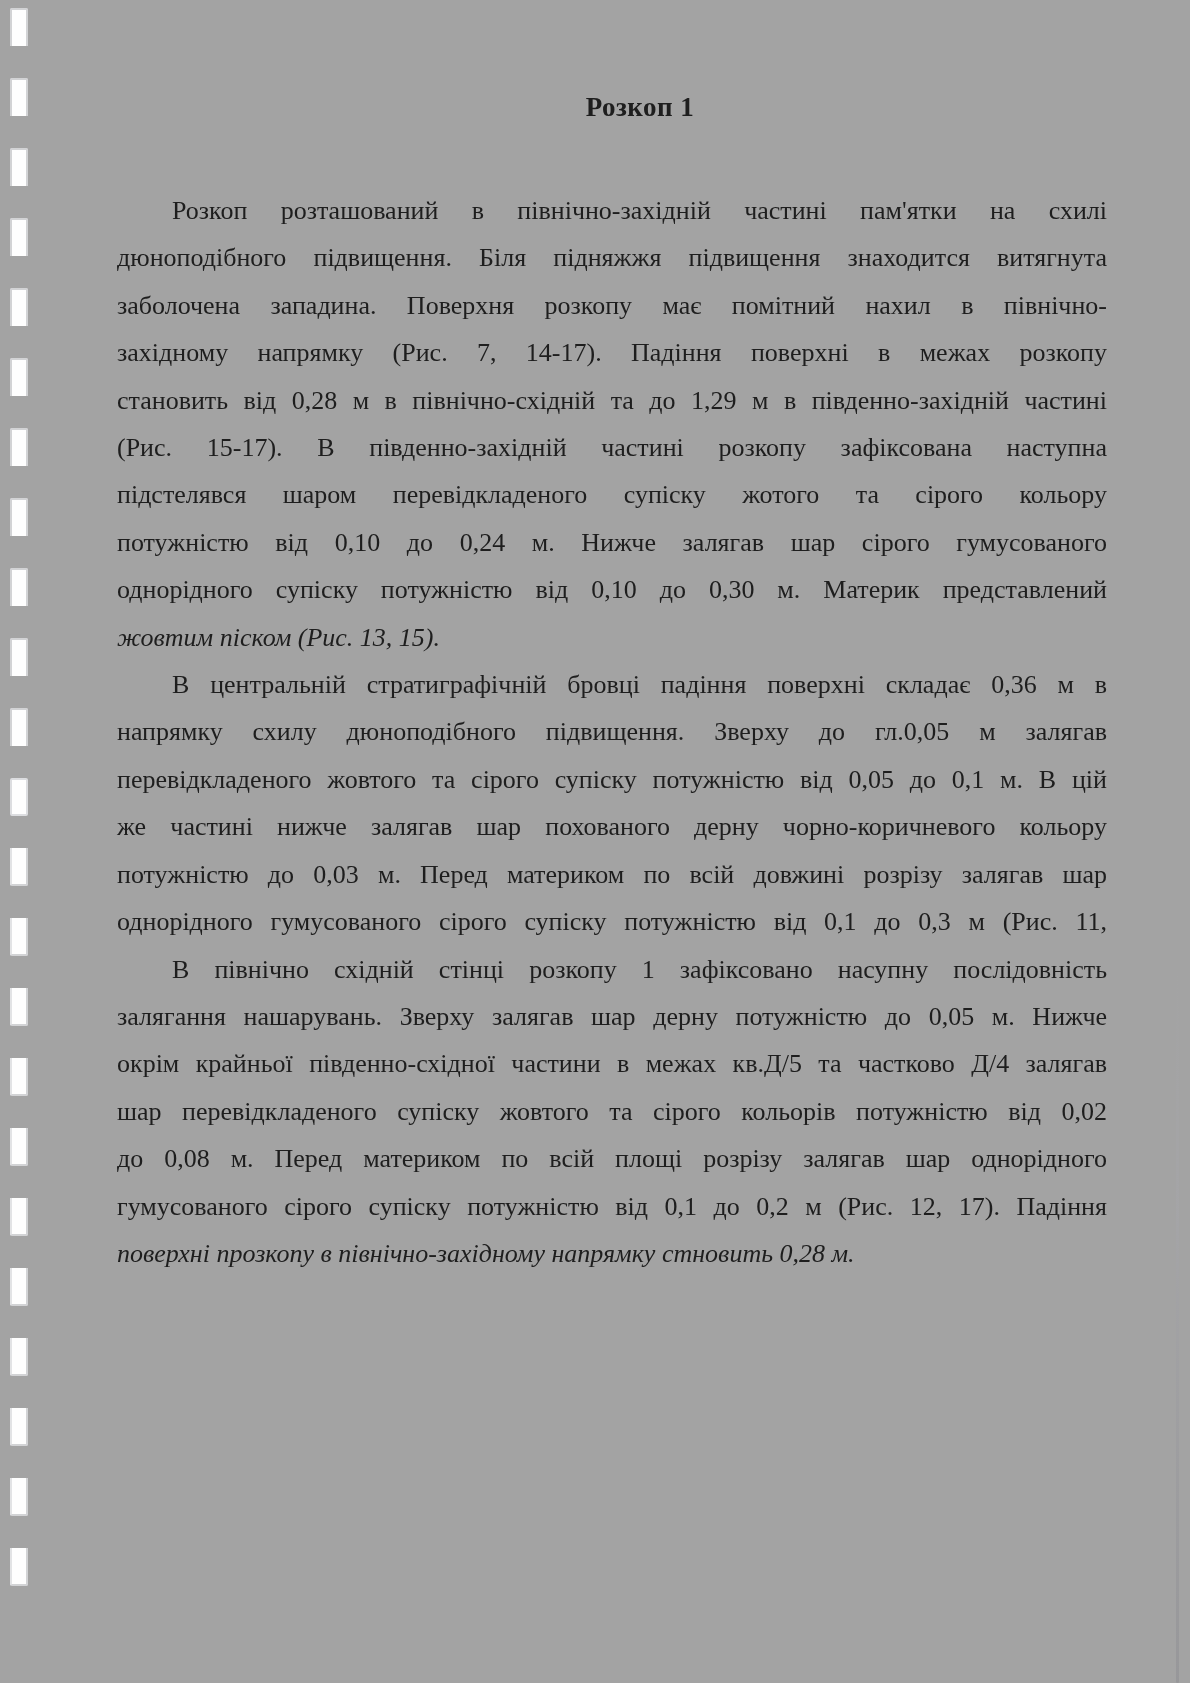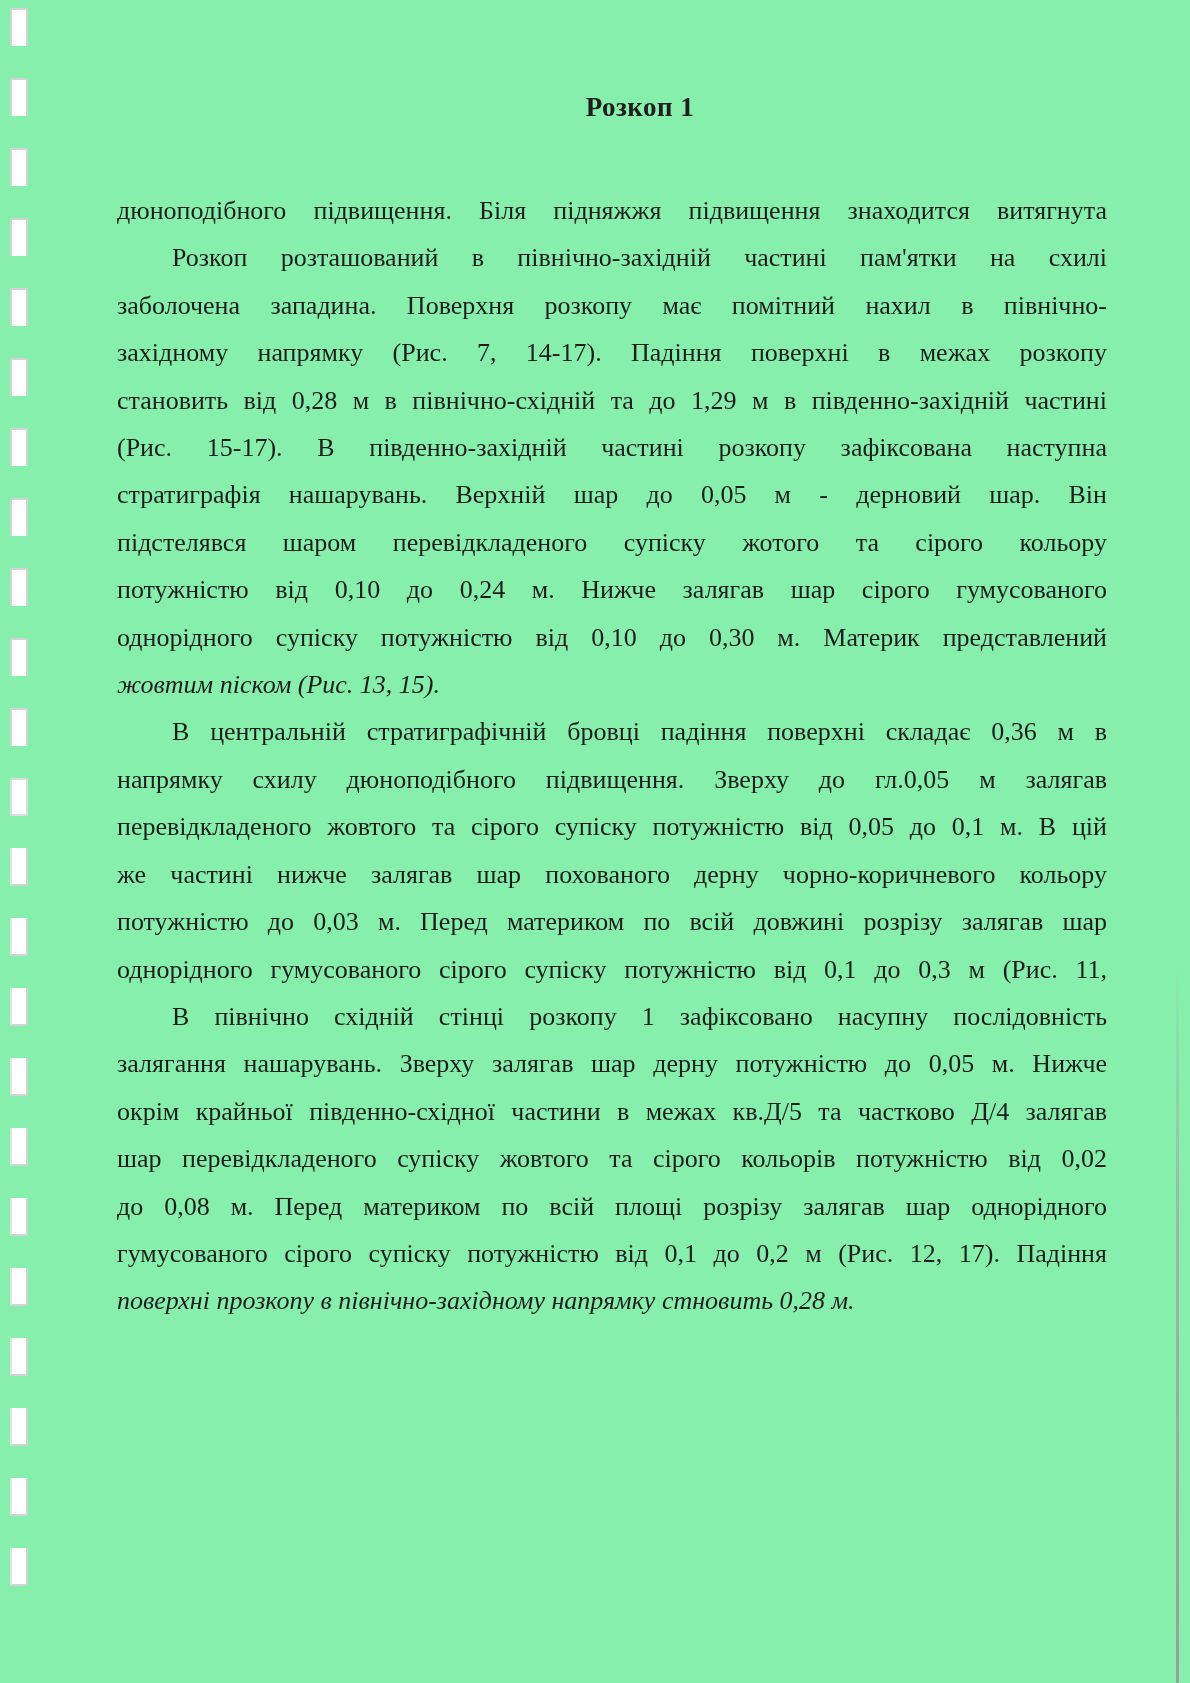--- a/index.html
+++ b/index.html
@@ -4,21 +4,21 @@
 <style>
   html, body {
     margin: 0;
     padding: 0;
     background: #ffffff;
   }
   .page {
     position: relative;
     width: 1190px;
     height: 1683px;
-    background: #86efac;
+    background: #a3a3a3;
     overflow: hidden;
     font-family: "Liberation Serif", "DejaVu Serif", serif;
     color: #1e1e1e;
   }
 
   
   .binding-marks { position: absolute; left: 0; top: 0; width: 40px; height: 100%; }
   .binding-hole {
     position: absolute;
     left: 10px;
@@ -94,27 +94,26 @@
       <div class="binding-hole bottom" style="top: 1268px;"></div>
       <div class="binding-hole bottom" style="top: 1338px;"></div>
       <div class="binding-hole bottom" style="top: 1408px;"></div>
       <div class="binding-hole bottom" style="top: 1478px;"></div>
       <div class="binding-hole bottom" style="top: 1548px;"></div>
     </div>
   <div class="edge-shadow"></div>
   <div class="content">
     <div class="doc-title">Розкоп 1</div>
     <div class="doc-body">
+        <div class="line first">Розкоп розташований в північно-західній частині пам'ятки на схилі</div>
         <div class="line">дюноподібного підвищення. Біля підняжжя підвищення знаходится витягнута</div>
-        <div class="line first">Розкоп розташований в північно-західній частині пам'ятки на схилі</div>
         <div class="line">заболочена западина. Поверхня розкопу має помітний нахил в північно-</div>
         <div class="line">західному напрямку (Рис. 7, 14-17). Падіння поверхні в межах розкопу</div>
         <div class="line">становить від 0,28 м в північно-східній та до 1,29 м в південно-західній частині</div>
         <div class="line">(Рис. 15-17). В південно-західній частині розкопу зафіксована наступна</div>
-        <div class="line">стратиграфія нашарувань. Верхній шар до 0,05 м - дерновий шар. Він</div>
         <div class="line">підстелявся шаром перевідкладеного супіску жотого та сірого кольору</div>
         <div class="line">потужністю від 0,10 до 0,24 м. Нижче залягав шар сірого гумусованого</div>
         <div class="line">однорідного супіску потужністю від 0,10 до 0,30 м. Материк представлений</div>
         <div class="line last">жовтим піском (Рис. 13, 15).</div>
         <div class="line first">В центральній стратиграфічній бровці падіння поверхні складає 0,36 м в</div>
         <div class="line">напрямку схилу дюноподібного підвищення. Зверху до гл.0,05 м залягав</div>
         <div class="line">перевідкладеного жовтого та сірого супіску потужністю від 0,05 до 0,1 м. В цій</div>
         <div class="line">же частині нижче залягав шар похованого дерну чорно-коричневого кольору</div>
         <div class="line">потужністю до 0,03 м. Перед материком по всій довжині розрізу залягав шар</div>
         <div class="line">однорідного гумусованого сірого супіску потужністю від 0,1 до 0,3 м (Рис. 11,</div>

